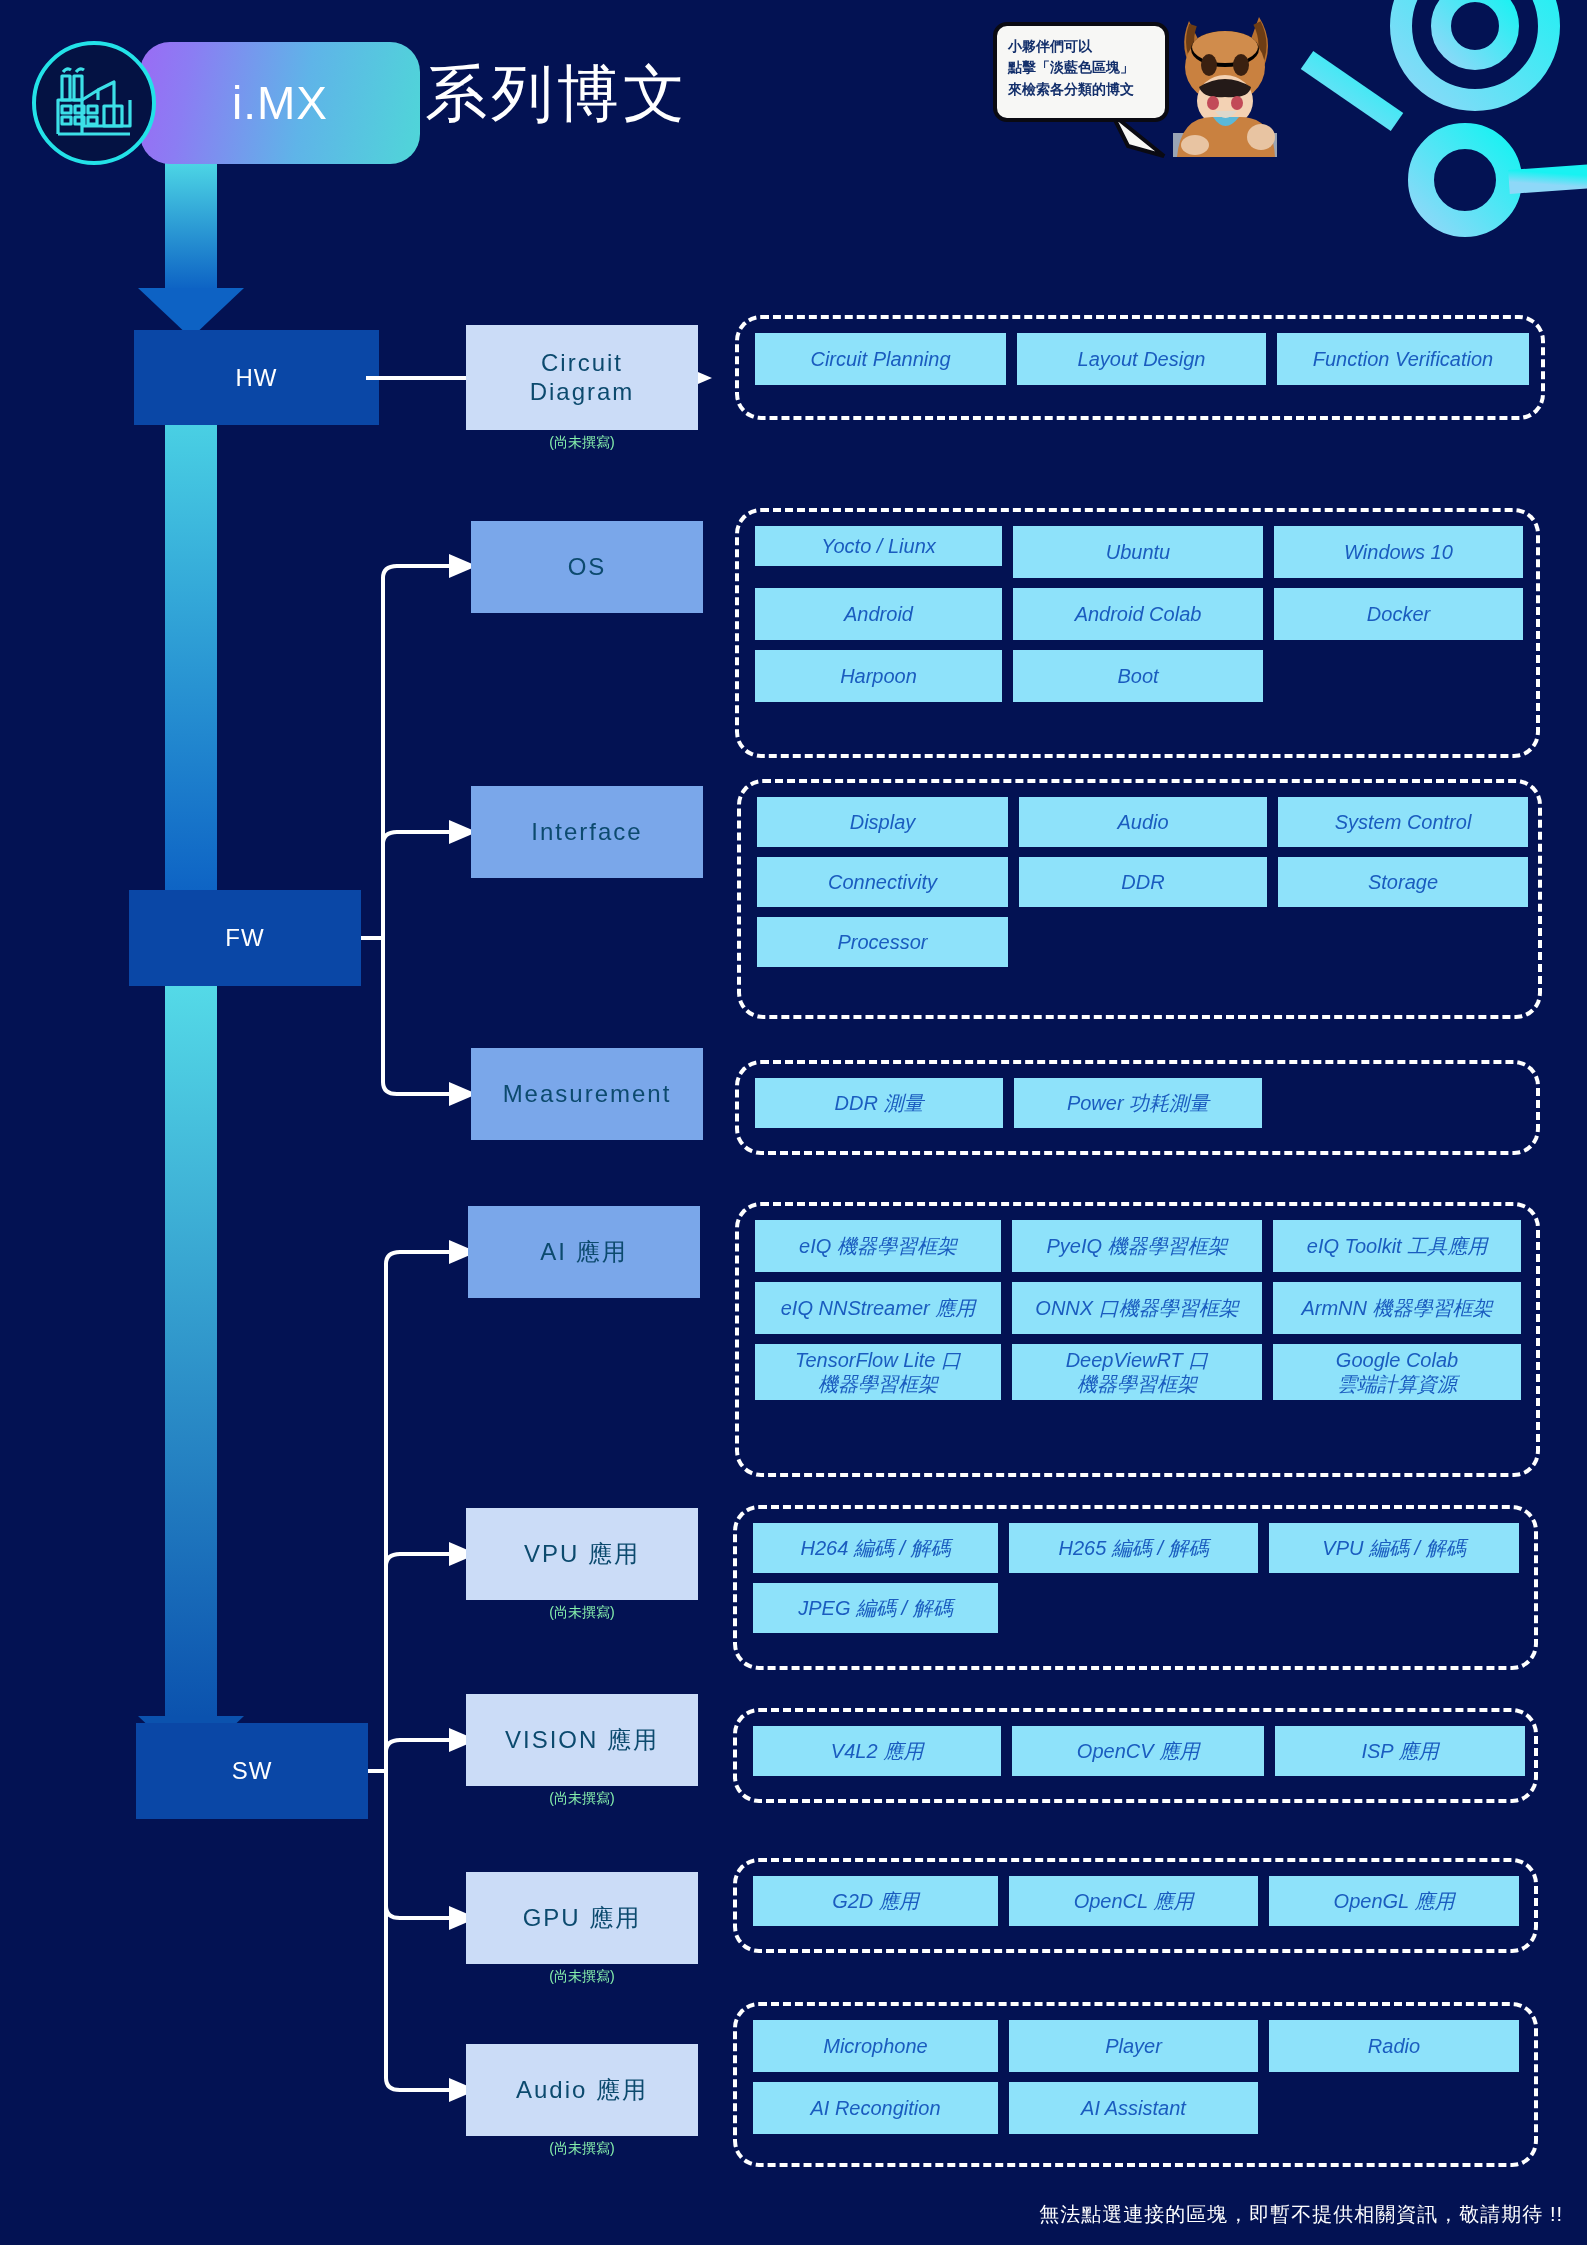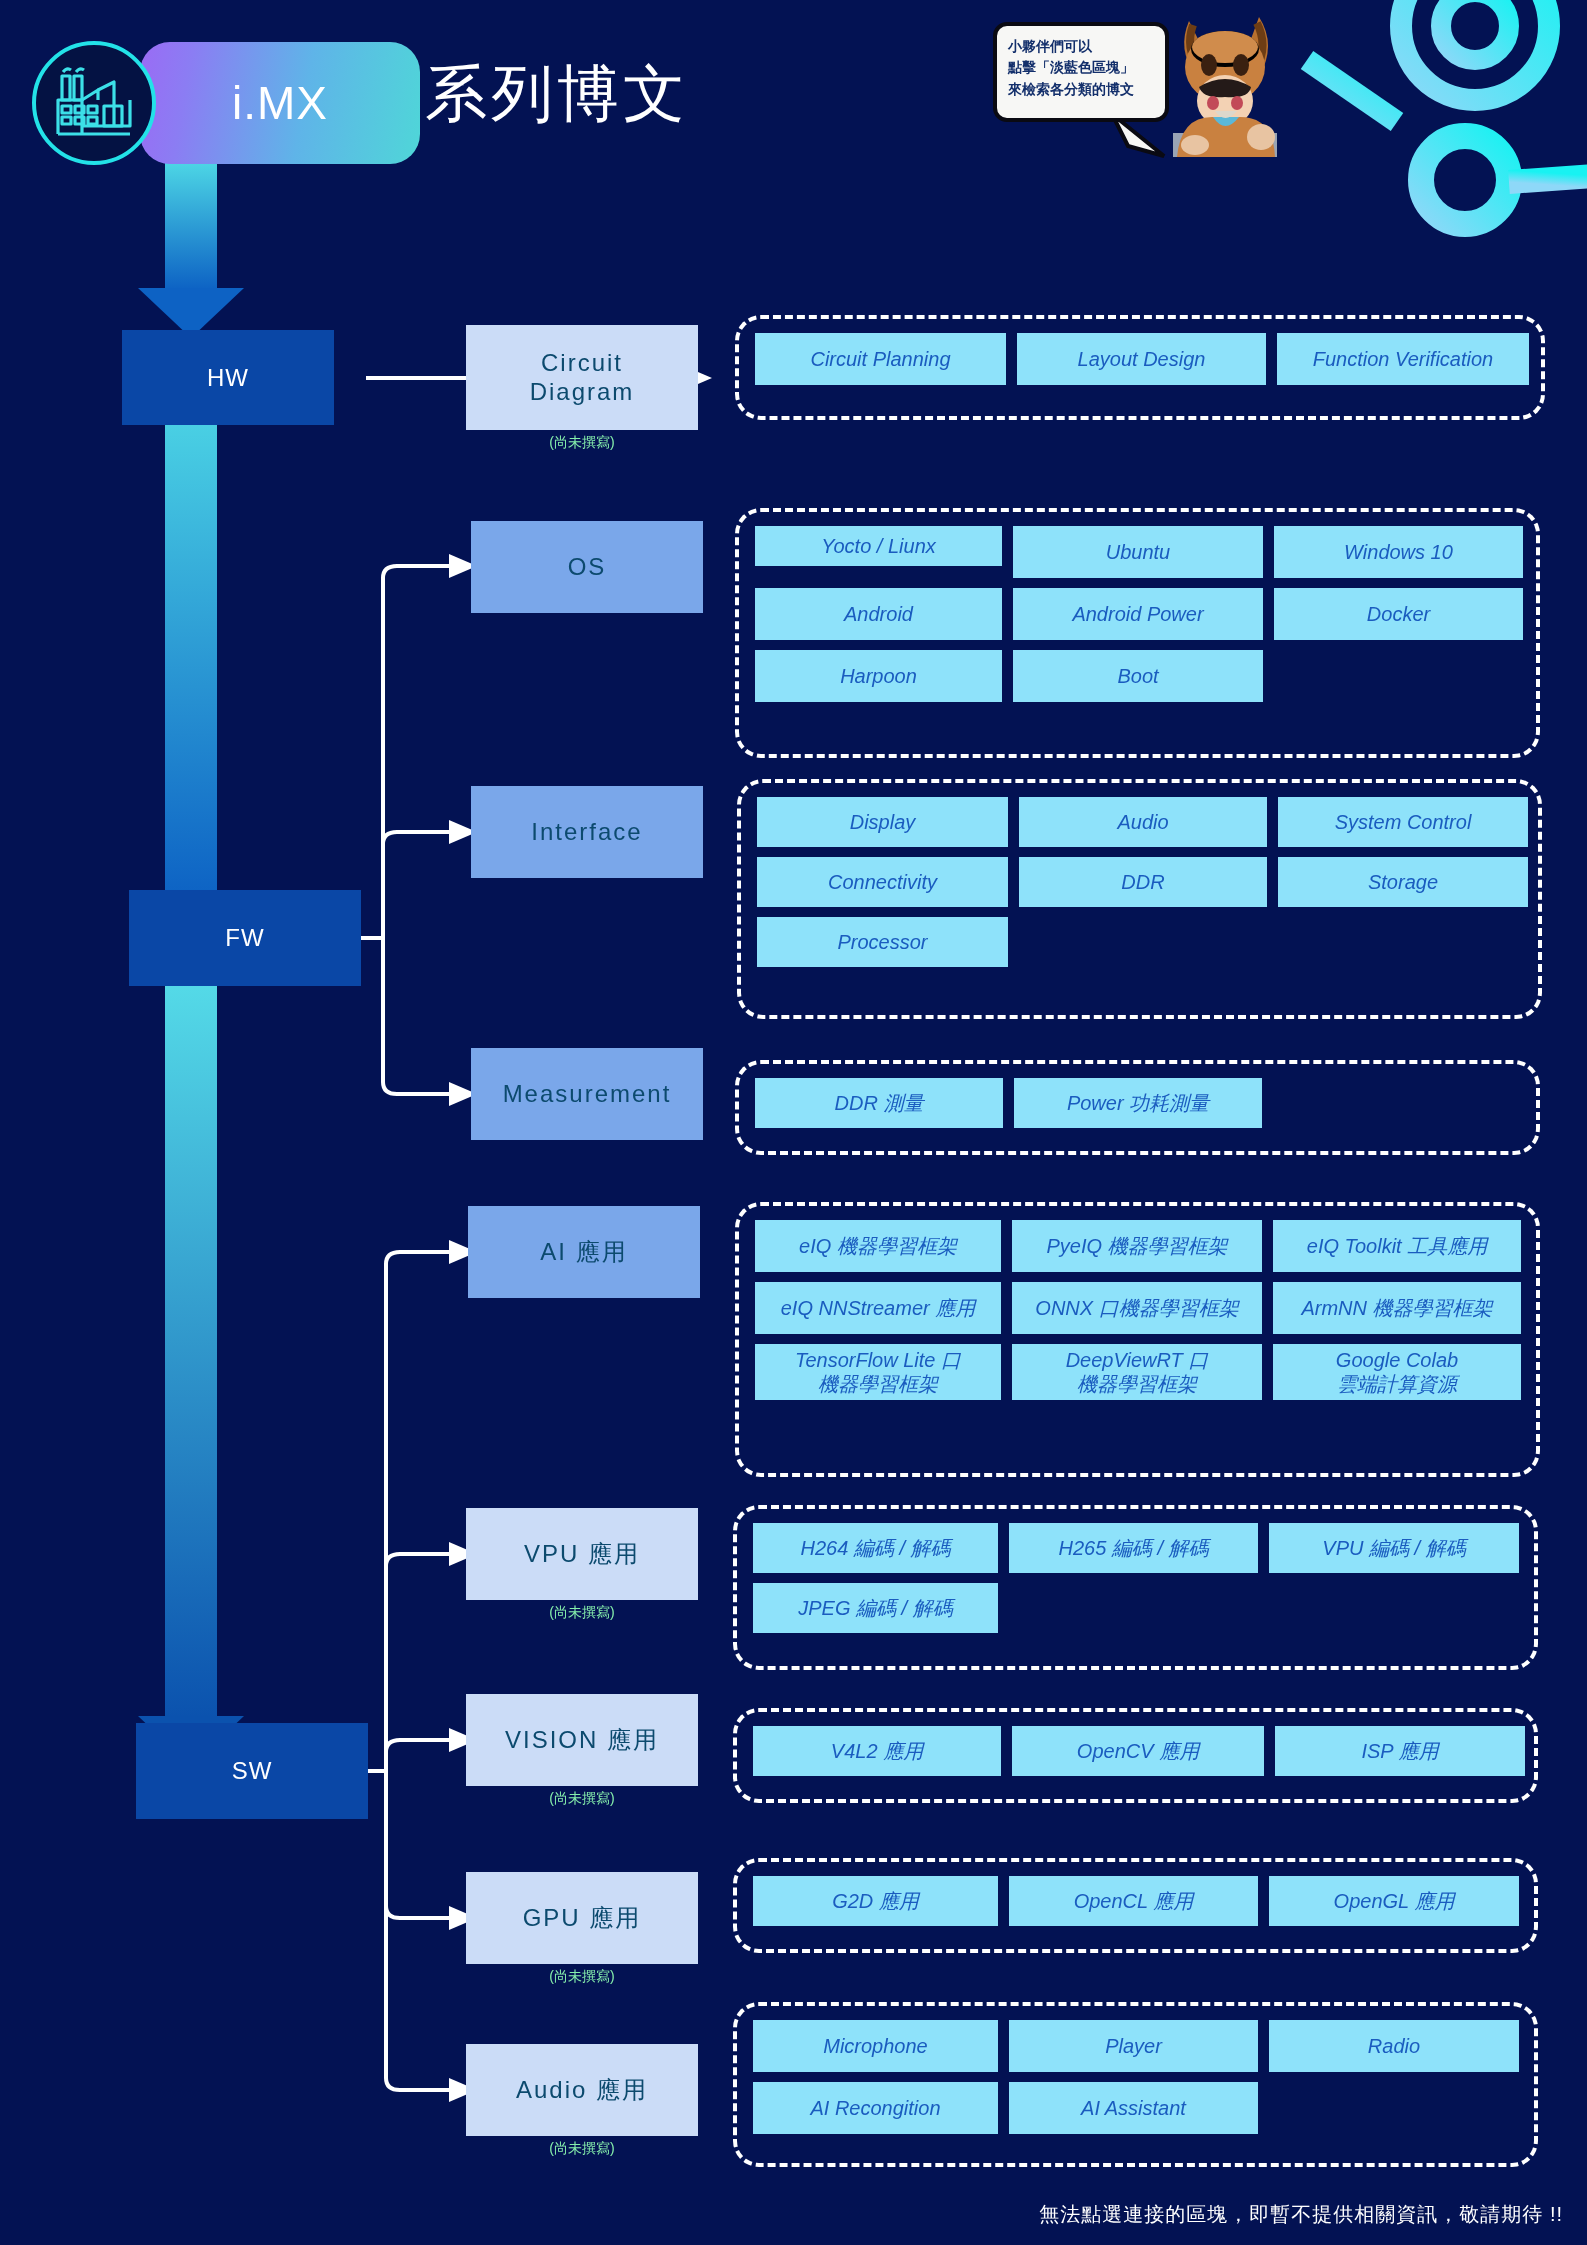--- a/index.html
+++ b/index.html
@@ -198,21 +198,21 @@
 <svg style="position:absolute;left:136px;top:388px;width:110px;height:560px" viewBox="0 0 110 560">
   <rect x="29" y="0" width="52" height="510" fill="url(#gv)"></rect>
   <path d="M2 508 L108 508 L55 558 Z" fill="#0d62c4"></path>
 </svg>
 
 <svg style="position:absolute;left:136px;top:978px;width:110px;height:790px" viewBox="0 0 110 790">
   <rect x="29" y="0" width="52" height="740" fill="url(#gv2)"></rect>
   <path d="M2 738 L108 738 L55 788 Z" fill="#0b52ae"></path>
 </svg>
 
-<div class="stage-box" style="left:122px; top:330px; width:212px; height:95px;">
+<div class="stage-box" style="left:134px; top:330px; width:245px; height:95px;">
   <span>HW</span>
 </div>
 
 <div class="stage-box" style="left:129px; top:890px; width:232px; height:96px;">
   <span>FW</span>
 </div>
 
 <div class="stage-box" style="left:136px; top:1723px; width:232px; height:96px;">
   <span>SW</span>
 </div>
@@ -298,21 +298,21 @@
 </div>
 
 <div class="group" style="left:735px; top:508px; width:805px; height:250px;">
   <div class="grow">
     <div class="chip" style="width:247px;height:40px;">Yocto / Liunx</div>
     <div class="chip" style="width:250px;height:52px;">Ubuntu</div>
     <div class="chip" style="width:249px;height:52px;">Windows 10</div>
   </div>
   <div class="grow">
     <div class="chip" style="width:247px;height:52px;">Android</div>
-    <div class="chip" style="width:250px;height:52px;">Android Power</div>
+    <div class="chip" style="width:250px;height:52px;">Android Colab</div>
     <div class="chip" style="width:249px;height:52px;">Docker</div>
   </div>
   <div class="grow">
     <div class="chip" style="width:247px;height:52px;text-align:right;">Harpoon</div>
     <div class="chip" style="width:250px;height:52px;">Boot</div>
   </div>
 </div>
 
 <div class="group" style="left:737px; top:779px; width:805px; height:240px;">
   <div class="grow">

